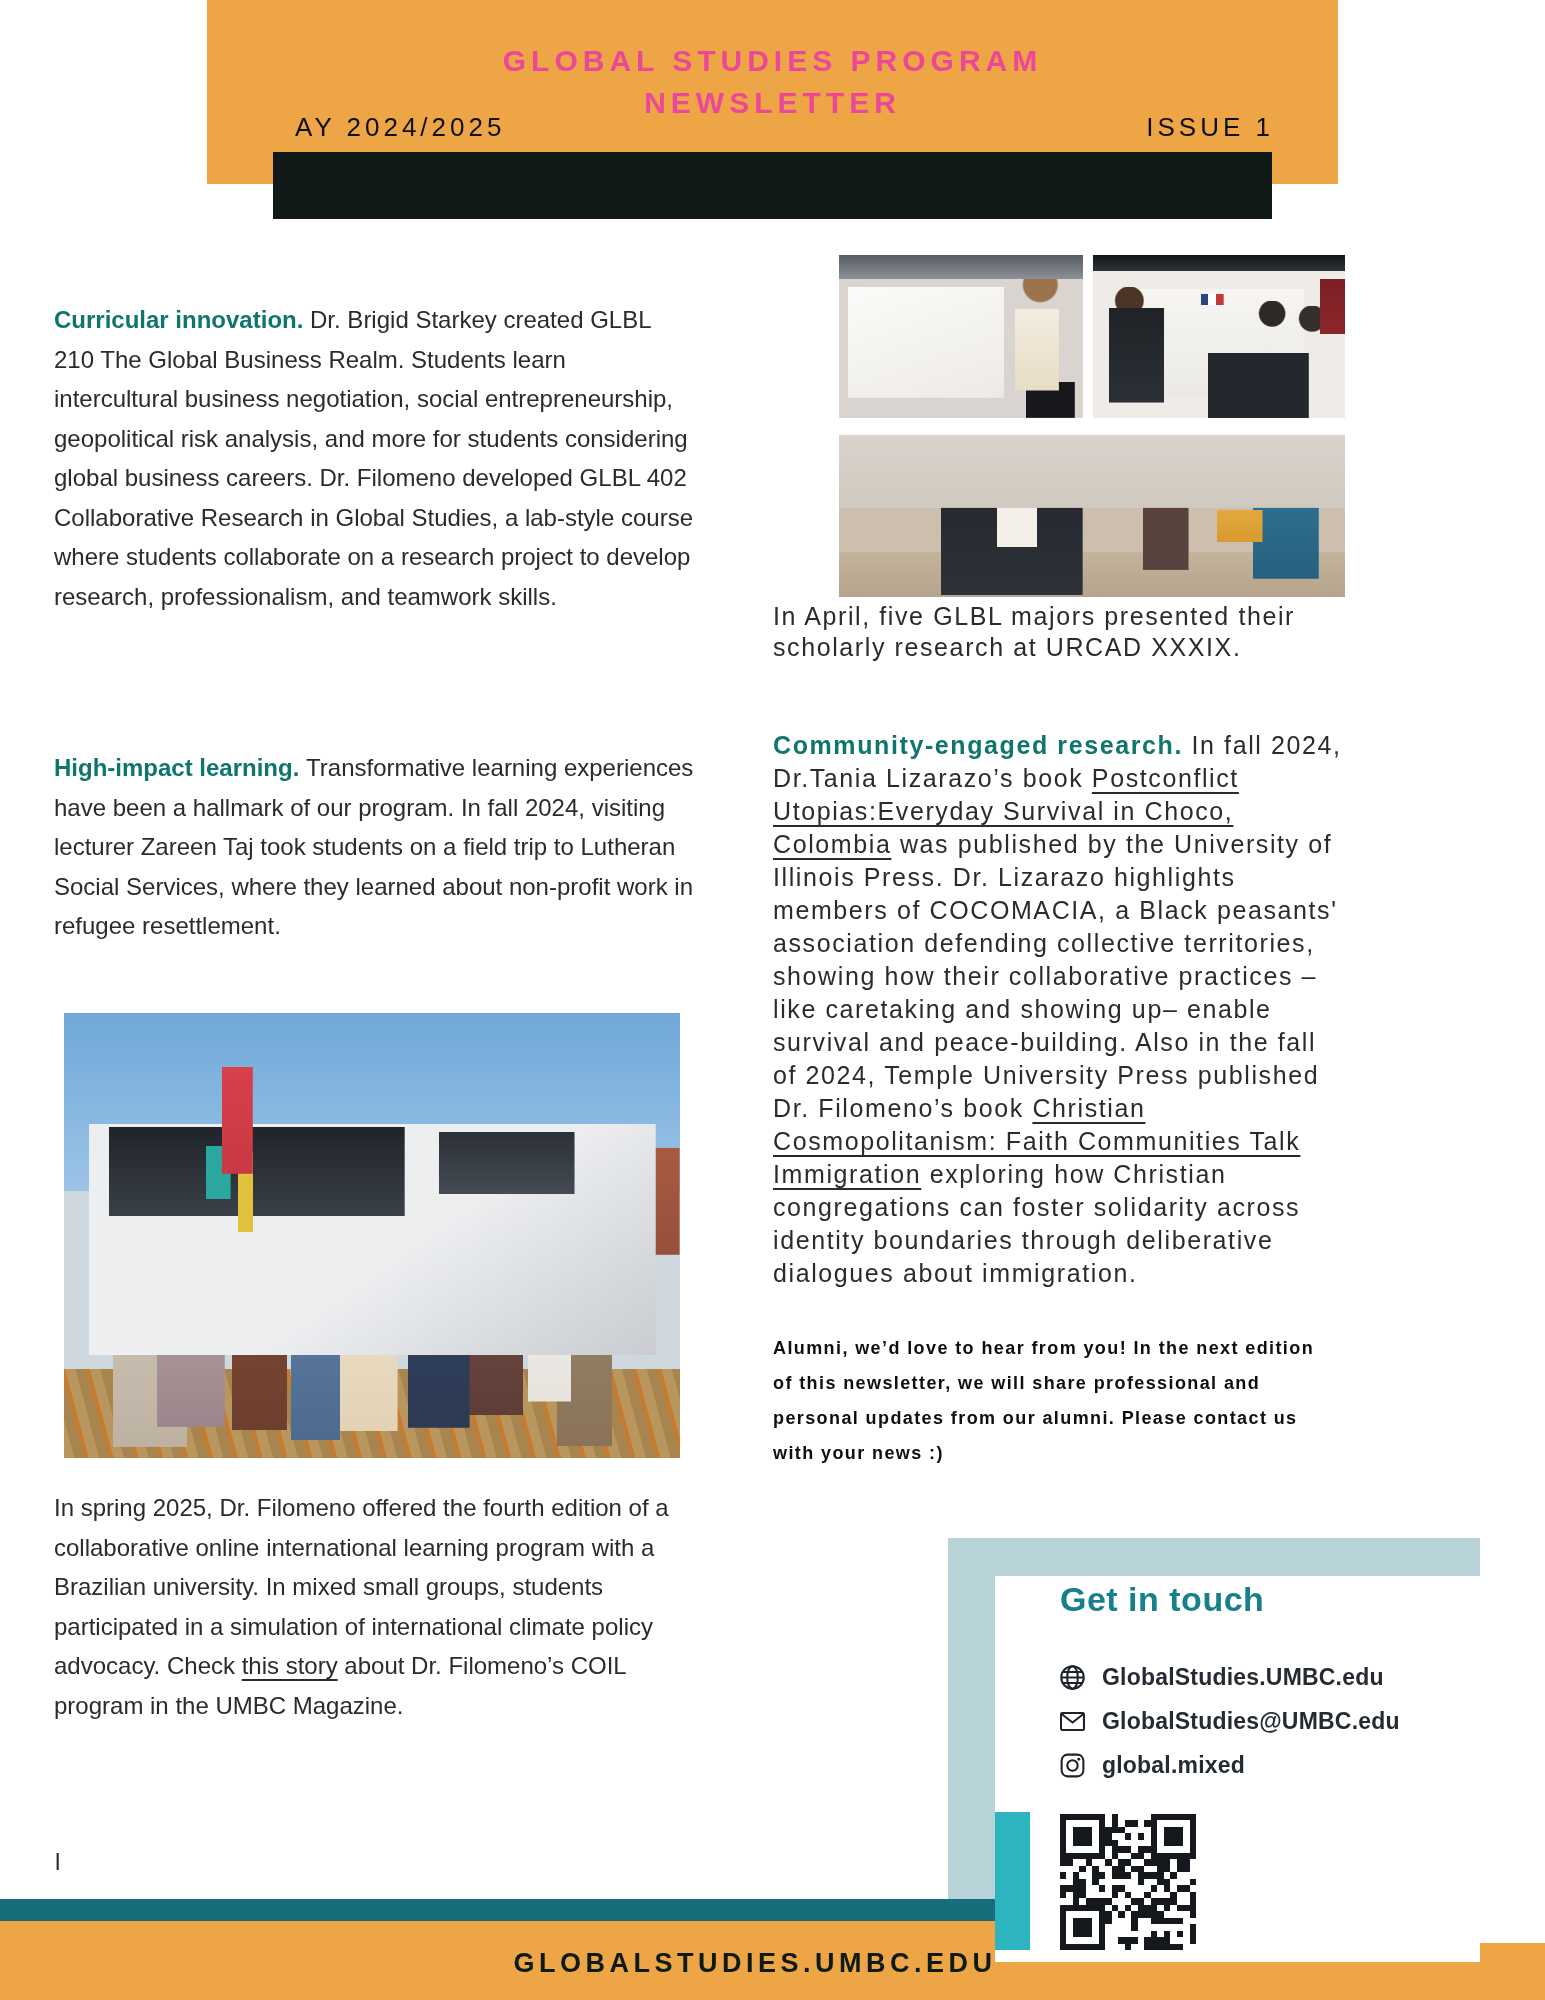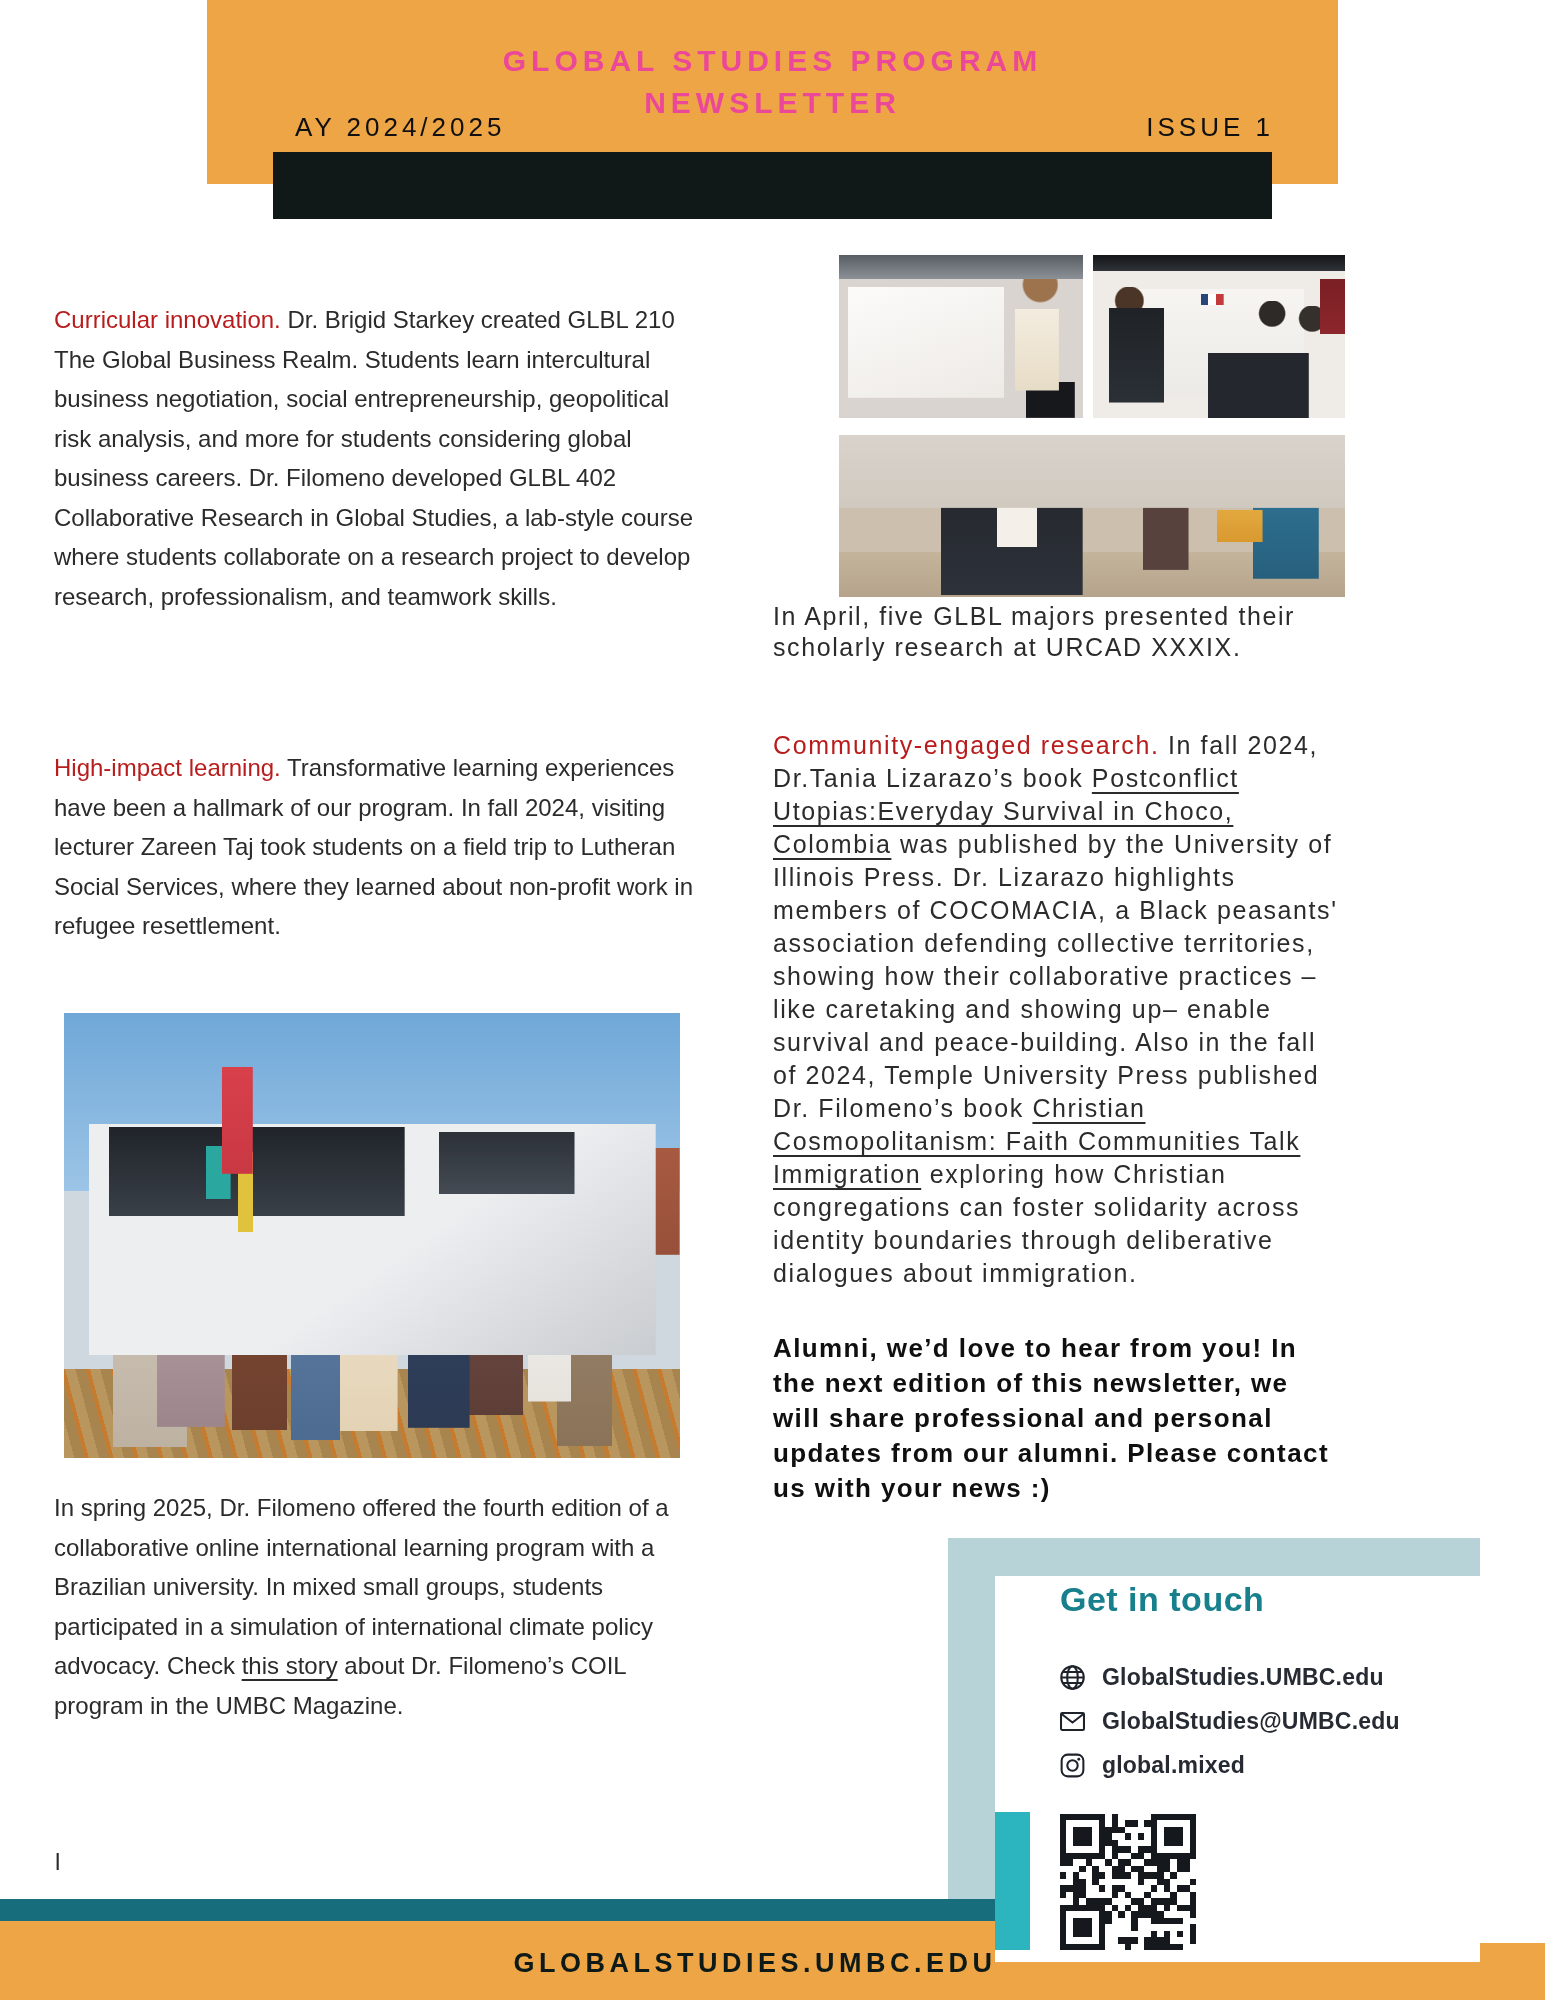--- a/index.html
+++ b/index.html
@@ -13,24 +13,24 @@
   .masthead{left:207px;top:40px;width:1131px;text-align:center;z-index:3;
             font-weight:700;font-size:30px;line-height:42px;letter-spacing:5px;color:#ec4899;}
   .meta{top:112px;font-size:26px;letter-spacing:4px;font-weight:500;color:#101010;z-index:3;}
   .meta.ay{left:295px;}
   .meta.issue{left:1114px;width:160px;text-align:right;}
 
   
   .leftcol{left:54px;width:640px;font-size:24px;line-height:39.5px;}
   .rightcol{left:773px;width:575px;font-size:25px;line-height:33px;letter-spacing:1.6px;}
   .para{position:absolute;}
-  .seg-b{font-weight:400;color:#b91c1c;}
+  .seg-b{font-weight:700;color:#0f766e;}
   .seg-u{text-decoration:underline;text-decoration-thickness:2px;text-underline-offset:5px;}
   .caption{line-height:31px;}
-  .alumni{font-weight:700;color:#0f0f0f;line-height:35px;width:562px;letter-spacing:1.4px;font-size:26px;}
+  .alumni{font-weight:700;color:#0f0f0f;line-height:35px;width:562px;letter-spacing:1.4px;font-size:18px;}
   .stray{left:55px;top:1848px;font-size:24px;}
 
   
   .photo{position:absolute;overflow:hidden;}
   .ph1{left:839px;top:255px;width:244px;height:163px;background:
     linear-gradient(#585d63,#8d9298) 0 0/100% 15% no-repeat,
     radial-gradient(circle at 50% 30%,#9c734d 0 45%,transparent 50%) 88% 14%/15% 28% no-repeat,
     linear-gradient(#f3ecdf,#e7dcc6) 88% 66%/18% 50% no-repeat,
     linear-gradient(#16181c,#16181c) 96% 100%/20% 22% no-repeat,
     linear-gradient(160deg,#fcfbf9,#edeae6) 10% 62%/64% 68% no-repeat,

